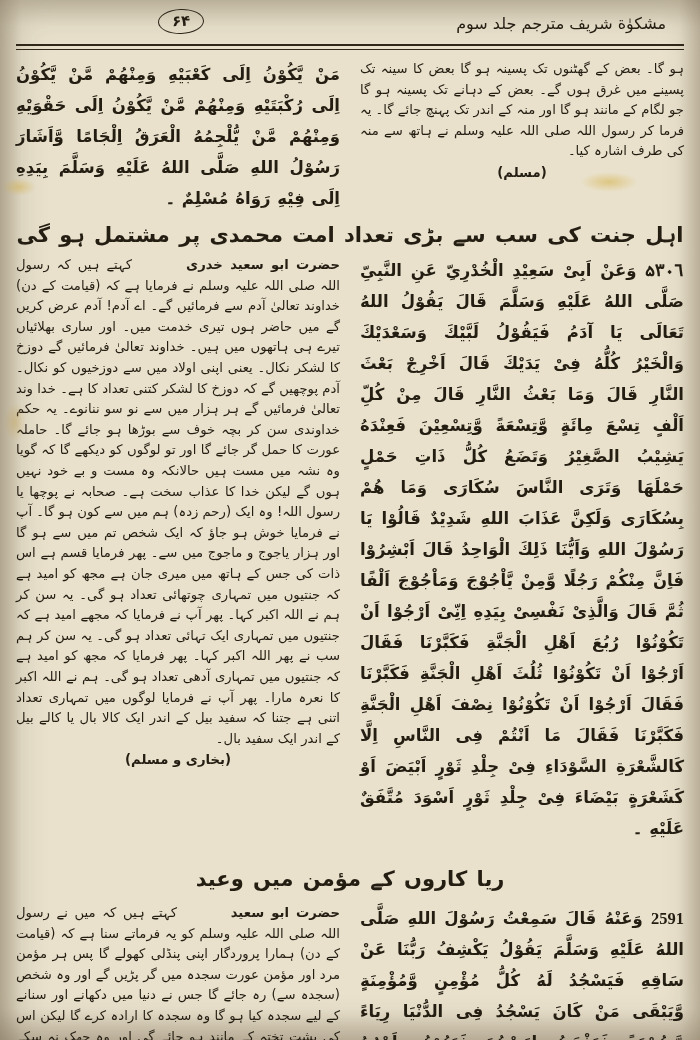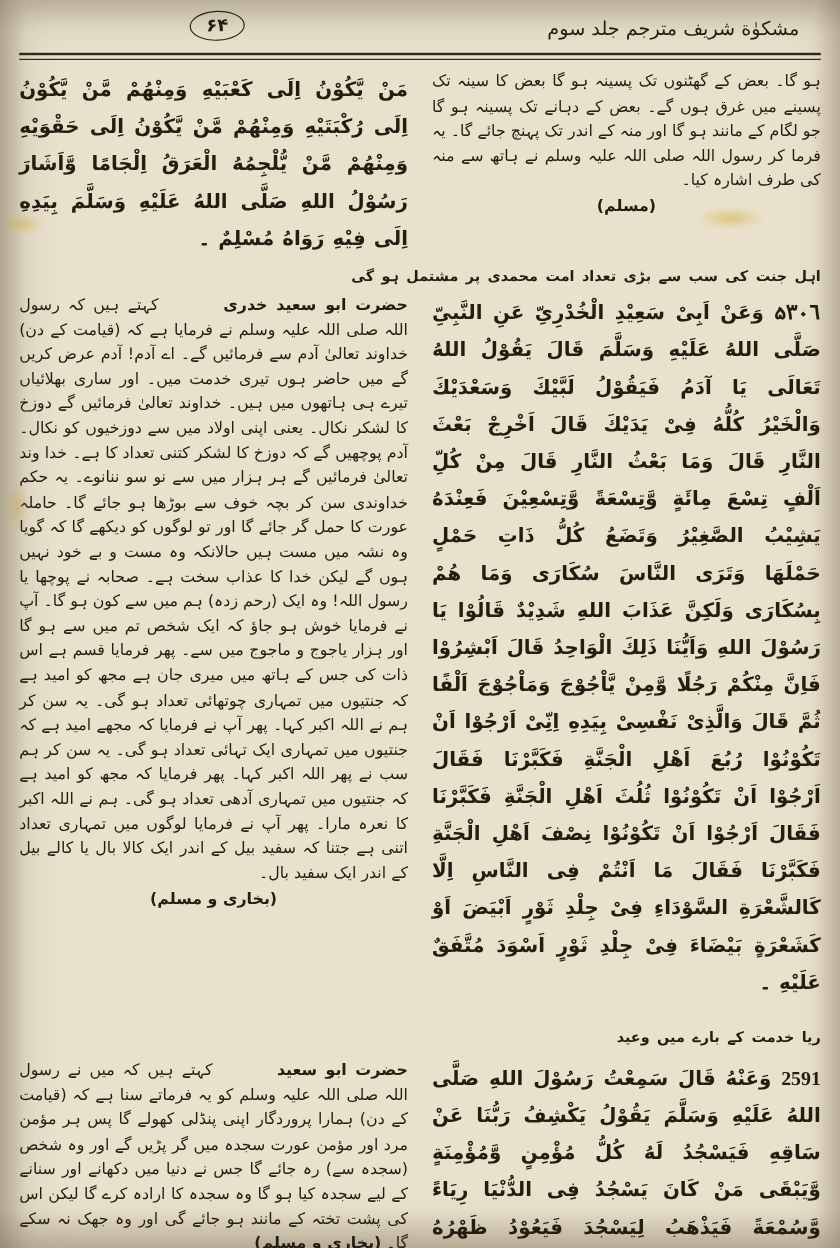--- a/index.html
+++ b/index.html
@@ -67,22 +67,22 @@
     line-height: 1.56;
     text-align: justify;
   }
   .lead { font-weight: 700; margin-left: 47px; }
   .hnum { font-weight: 800; letter-spacing: 1px; font-family: Liberation Serif, serif; }
   .src { font-weight: 800; }
   .ur-src { text-align: center; font-weight: 700; font-size: 13.2px; margin-top: 3px; }
   .ur-src-inline { font-weight: 700; }
 
   h2.heading {
-    text-align: right;
-    font-size: 12px;
+    text-align: center;
+    font-size: 21px;
     font-weight: bold;
     margin: 9px 0 8px 0;
     word-spacing: 2px;
   }
   h2.heading.h2 { margin: 20px 0 12px 0; }
 
   section.row.cont   { min-height: 146px; }
   section.row.main   { min-height: 592px; }
   section.row.bottom { min-height: 178px; }
 </style>
@@ -116,21 +116,21 @@
   <section class="row main">
     <div class="col ar">
       <p class="ar-text"><span class="hnum">۵۳۰۶</span> <span>وَعَنْ اَبِىْ سَعِيْدِ الْخُدْرِىِّ عَنِ النَّبِىِّ صَلَّى اللهُ عَلَيْهِ وَسَلَّمَ قَالَ يَقُوْلُ اللهُ تَعَالَى يَا آدَمُ فَيَقُوْلُ لَبَّيْكَ وَسَعْدَيْكَ وَالْخَيْرُ كُلُّهُ فِىْ يَدَيْكَ قَالَ اَخْرِجْ بَعْثَ النَّارِ قَالَ وَمَا بَعْثُ النَّارِ قَالَ مِنْ كُلِّ اَلْفٍ تِسْعَ مِائَةٍ وَّتِسْعَةً وَّتِسْعِيْنَ فَعِنْدَهُ يَشِيْبُ الصَّغِيْرُ وَتَضَعُ كُلُّ ذَاتِ حَمْلٍ حَمْلَهَا وَتَرَى النَّاسَ سُكَارَى وَمَا هُمْ بِسُكَارَى وَلَكِنَّ عَذَابَ اللهِ شَدِيْدٌ قَالُوْا يَا رَسُوْلَ اللهِ وَاَيُّنَا ذَلِكَ الْوَاحِدُ قَالَ اَبْشِرُوْا فَاِنَّ مِنْكُمْ رَجُلًا وَّمِنْ يَّاْجُوْجَ وَمَاْجُوْجَ اَلْفًا ثُمَّ قَالَ وَالَّذِىْ نَفْسِىْ بِيَدِهِ اِنِّىْ اَرْجُوْا اَنْ تَكُوْنُوْا رُبُعَ اَهْلِ الْجَنَّةِ فَكَبَّرْنَا فَقَالَ اَرْجُوْا اَنْ تَكُوْنُوْا ثُلُثَ اَهْلِ الْجَنَّةِ فَكَبَّرْنَا فَقَالَ اَرْجُوْا اَنْ تَكُوْنُوْا نِصْفَ اَهْلِ الْجَنَّةِ فَكَبَّرْنَا فَقَالَ مَا اَنْتُمْ فِى النَّاسِ اِلَّا كَالشَّعْرَةِ السَّوْدَاءِ فِىْ جِلْدِ ثَوْرٍ اَبْيَضَ اَوْ كَشَعْرَةٍ بَيْضَاءَ فِىْ جِلْدِ ثَوْرٍ اَسْوَدَ</span> <span class="src">مُتَّفَقٌ عَلَيْهِ ۔</span></p>
     </div>
     <div class="col ur">
       <p class="ur-text"><span class="lead">حضرت ابو سعید خدری</span> <span>کہتے ہیں کہ رسول اللہ صلی اللہ علیہ وسلم نے فرمایا ہے کہ (قیامت کے دن) خداوند تعالیٰ آدم سے فرمائیں گے۔ اے آدم! آدم عرض کریں گے میں حاضر ہوں تیری خدمت میں۔ اور ساری بھلائیاں تیرے ہی ہاتھوں میں ہیں۔ خداوند تعالیٰ فرمائیں گے دوزخ کا لشکر نکال۔ یعنی اپنی اولاد میں سے دوزخیوں کو نکال۔ آدم پوچھیں گے کہ دوزخ کا لشکر کتنی تعداد کا ہے۔ خدا وند تعالیٰ فرمائیں گے ہر ہزار میں سے نو سو ننانوے۔ یہ حکم خداوندی سن کر بچہ خوف سے بوڑھا ہو جائے گا۔ حاملہ عورت کا حمل گر جائے گا اور تو لوگوں کو دیکھے گا کہ گویا وہ نشہ میں مست ہیں حالانکہ وہ مست و بے خود نہیں ہوں گے لیکن خدا کا عذاب سخت ہے۔ صحابہ نے پوچھا یا رسول اللہ! وہ ایک (رحم زدہ) ہم میں سے کون ہو گا۔ آپ نے فرمایا خوش ہو جاؤ کہ ایک شخص تم میں سے ہو گا اور ہزار یاجوج و ماجوج میں سے۔ پھر فرمایا قسم ہے اس ذات کی جس کے ہاتھ میں میری جان ہے مجھ کو امید ہے کہ جنتیوں میں تمہاری چوتھائی تعداد ہو گی۔ یہ سن کر ہم نے اللہ اکبر کہا۔ پھر آپ نے فرمایا کہ مجھے امید ہے کہ جنتیوں میں تمہاری ایک تہائی تعداد ہو گی۔ یہ سن کر ہم سب نے پھر اللہ اکبر کہا۔ پھر فرمایا کہ مجھ کو امید ہے کہ جنتیوں میں تمہاری آدھی تعداد ہو گی۔ ہم نے اللہ اکبر کا نعرہ مارا۔ پھر آپ نے فرمایا لوگوں میں تمہاری تعداد اتنی ہے جتنا کہ سفید بیل کے اندر ایک کالا بال یا کالے بیل کے اندر ایک سفید بال۔</span></p>
       <p class="ur-src">(بخاری و مسلم)</p>
     </div>
   </section>
 
-  <h2 class="heading h2">ریا خدمت کے بارے میں وعید</h2>
+  <h2 class="heading h2">ریا کاروں کے مؤمن میں وعید</h2>
 
   <section class="row bottom">
     <div class="col ar">
       <p class="ar-text"><span class="hnum">2591</span> <span>وَعَنْهُ قَالَ سَمِعْتُ رَسُوْلَ اللهِ صَلَّى اللهُ عَلَيْهِ وَسَلَّمَ يَقُوْلُ يَكْشِفُ رَبُّنَا عَنْ سَاقِهِ فَيَسْجُدُ لَهُ كُلُّ مُؤْمِنٍ وَّمُؤْمِنَةٍ وَّيَبْقَى مَنْ كَانَ يَسْجُدُ فِى الدُّنْيَا رِيَاءً وَّسُمْعَةً فَيَذْهَبُ لِيَسْجُدَ فَيَعُوْدُ ظَهْرُهُ طَبَقًا وَّاحِدًا</span> </p>
     </div>
     <div class="col ur">
       <p class="ur-text"><span class="lead">حضرت ابو سعید</span> <span>کہتے ہیں کہ میں نے رسول اللہ صلی اللہ علیہ وسلم کو یہ فرماتے سنا ہے کہ (قیامت کے دن) ہمارا پروردگار اپنی پنڈلی کھولے گا پس ہر مؤمن مرد اور مؤمن عورت سجدہ میں گر پڑیں گے اور وہ شخص (سجدہ سے) رہ جائے گا جس نے دنیا میں دکھانے اور سنانے کے لیے سجدہ کیا ہو گا وہ سجدہ کا ارادہ کرے گا لیکن اس کی پشت تختہ کے مانند ہو جائے گی اور وہ جھک نہ سکے گا۔</span> <span class="ur-src-inline">(بخاری و مسلم)</span></p>
     </div>
   </section>
 

